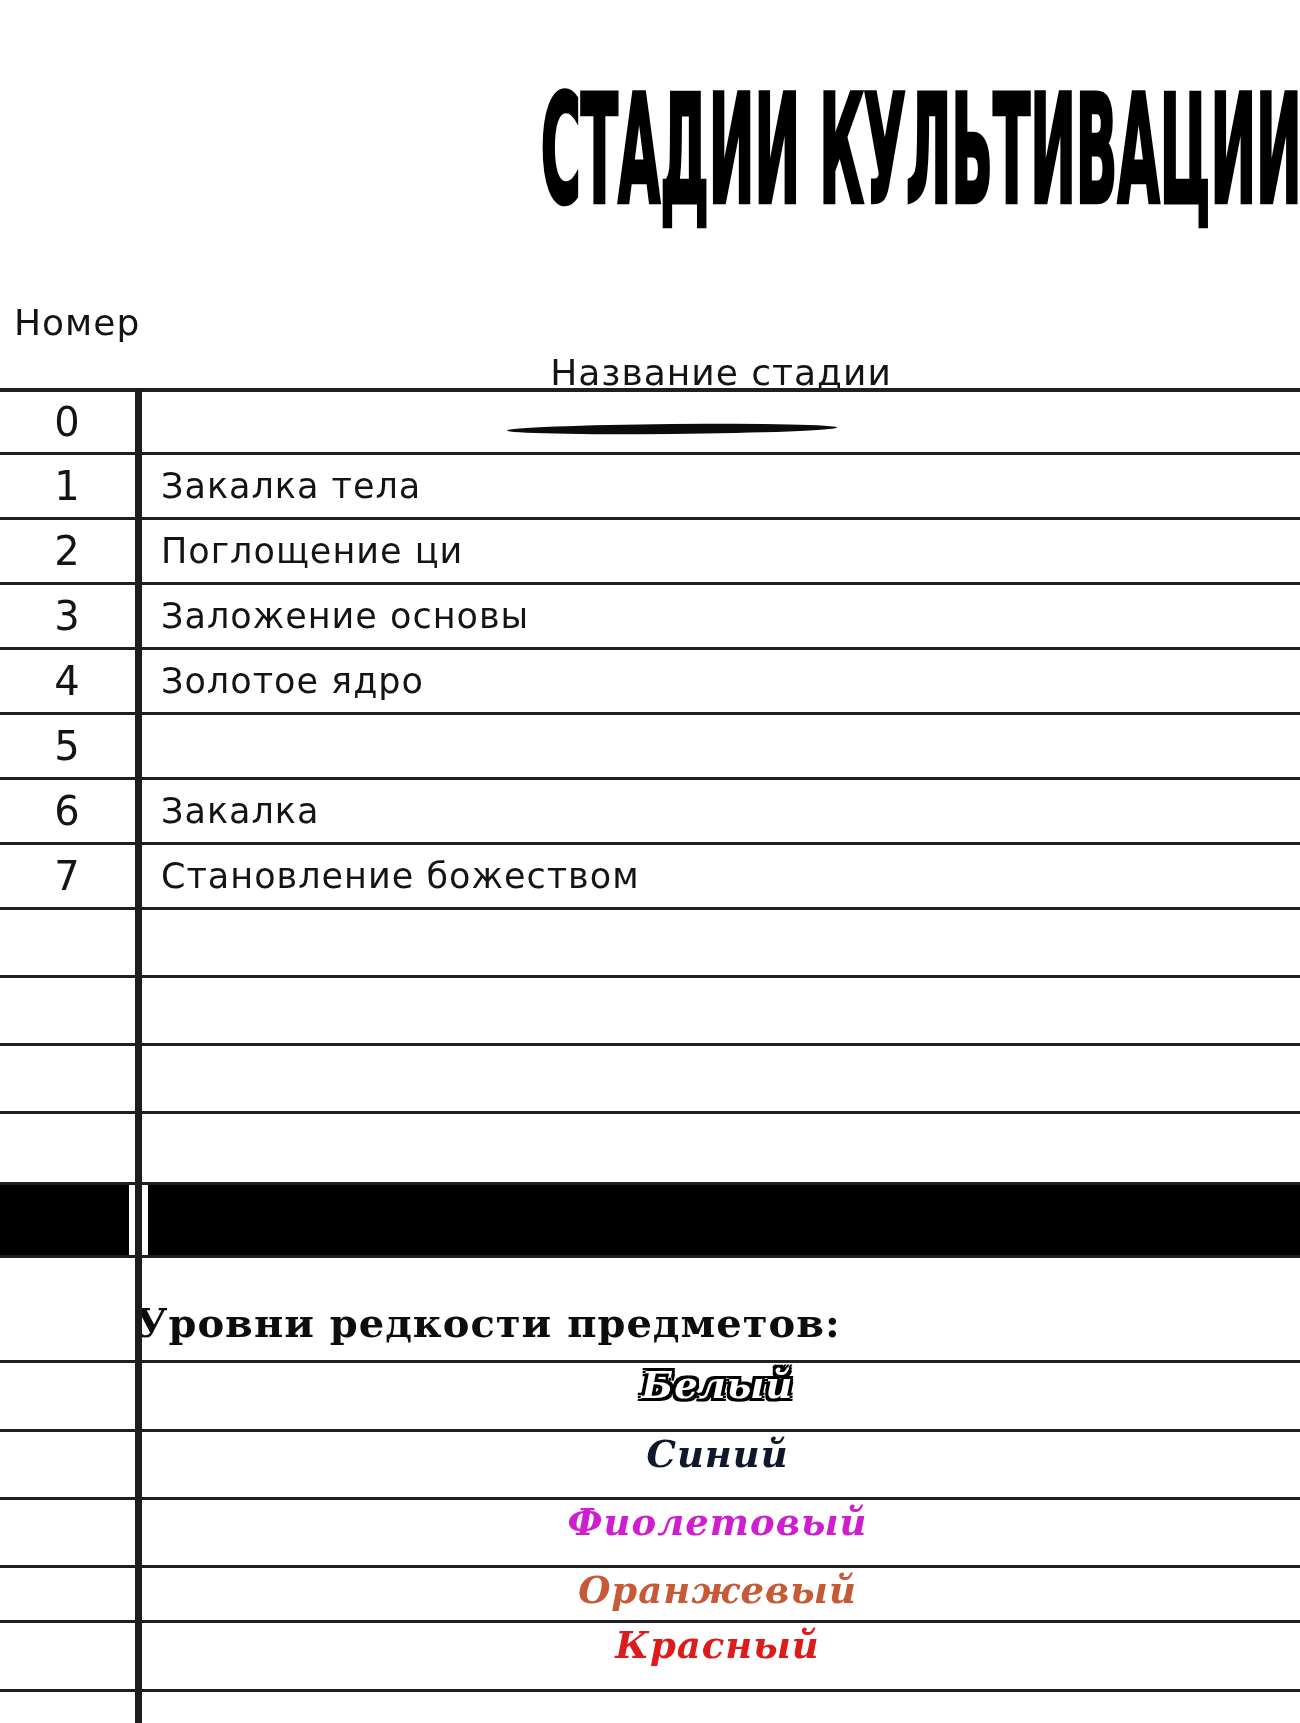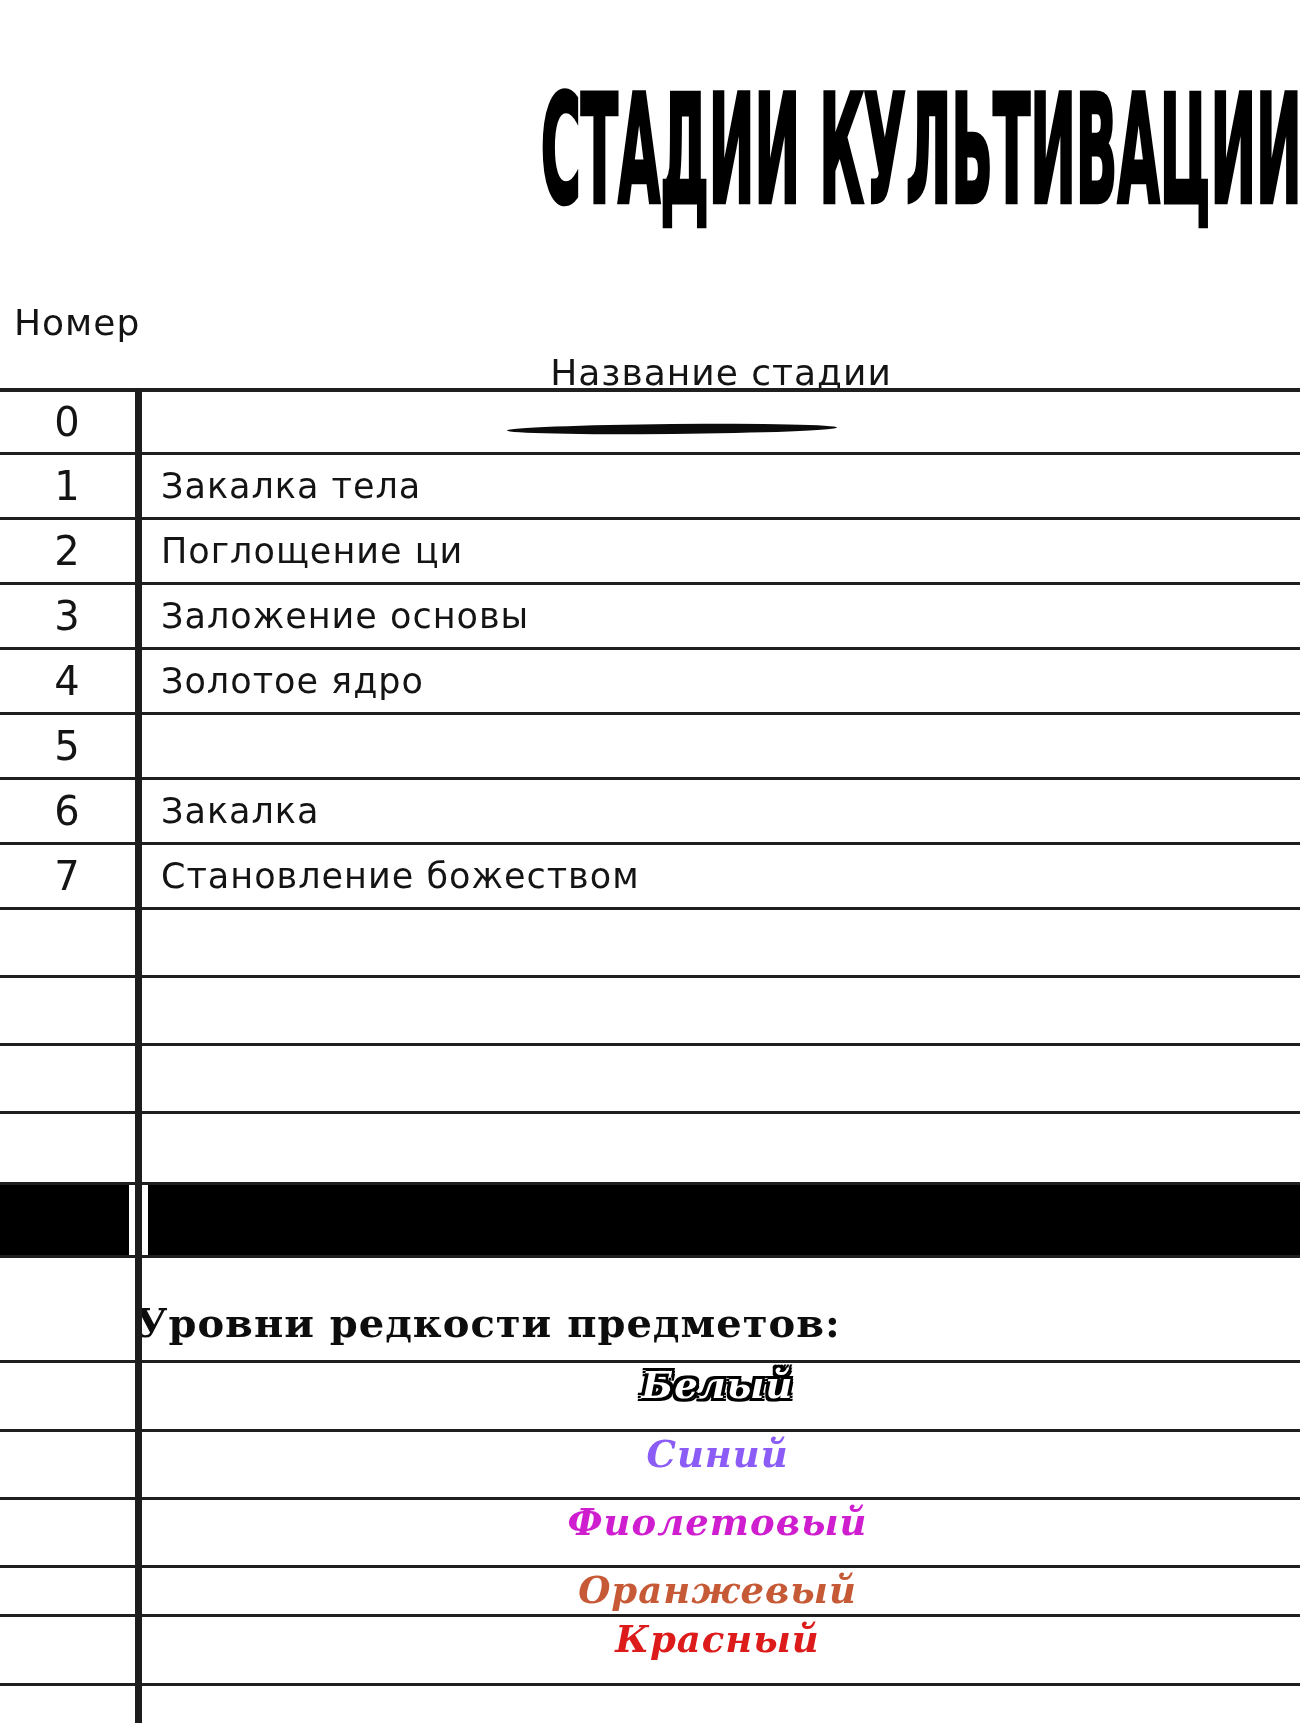--- a/index.html
+++ b/index.html
@@ -186,30 +186,30 @@
 
     <div class="trow" style="height:69px">
       <div class="cell-num"></div>
       <div class="cell-name cell-center">
         <span class="rarity-label outlined-white">Белый</span>
       </div>
     </div>
     <div class="trow" style="height:68px">
       <div class="cell-num"></div>
       <div class="cell-name cell-center">
-        <span class="rarity-label" style="color: #8b5cf6;">Синий</span>
+        <span class="rarity-label" style="color: #0f172a;">Синий</span>
       </div>
     </div>
     <div class="trow" style="height:68px">
       <div class="cell-num"></div>
       <div class="cell-name cell-center">
         <span class="rarity-label" style="color: rgb(207, 30, 207);">Фиолетовый</span>
       </div>
     </div>
-    <div class="trow" style="height:49px">
+    <div class="trow" style="height:55px">
       <div class="cell-num"></div>
       <div class="cell-name cell-center">
         <span class="rarity-label" style="color: rgb(199, 90, 54);">Оранжевый</span>
       </div>
     </div>
     <div class="trow" style="height:69px">
       <div class="cell-num"></div>
       <div class="cell-name cell-center">
         <span class="rarity-label" style="color: rgb(221, 27, 27);">Красный</span>
       </div>

